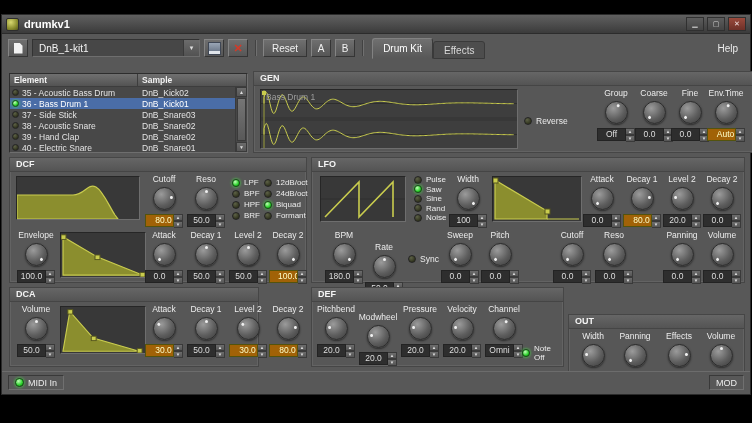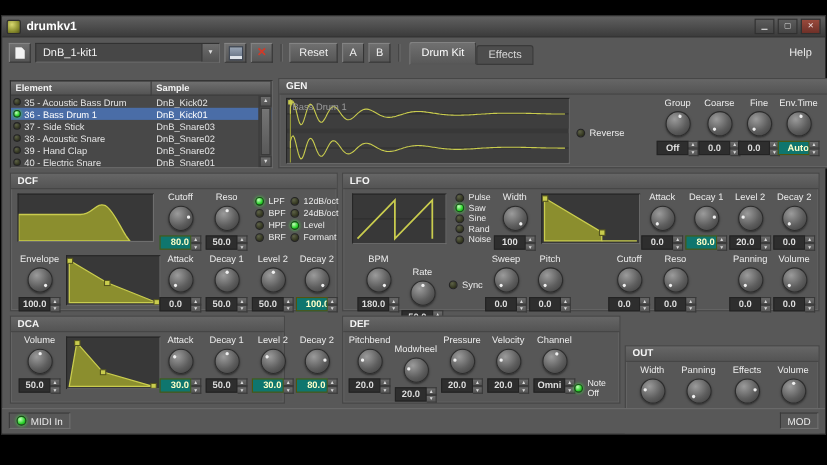--- a/index.html
+++ b/index.html
@@ -34,23 +34,23 @@
   
   .gbox{position:absolute;background:#575757;border:1px solid #464646;box-shadow:inset 0 0 0 1px #636363;box-sizing:border-box;}
   .gtitle{height:13px;line-height:13px;padding-left:6px;font-size:9px;font-weight:bold;color:#f4f4f4;background:linear-gradient(#666,#545454);border-bottom:1px solid #454545;}
   .gpanel{position:absolute;background:#383838;border:1px solid;border-color:#262626 #6e6e6e #6e6e6e #262626;box-sizing:border-box;}
 
   
   .kcol{position:absolute;width:40px;display:flex;flex-direction:column;align-items:center;}
   .klabel{font-size:8.5px;color:#ececec;height:10px;line-height:10px;white-space:nowrap;}
   .knob{width:21px;height:21px;border-radius:50%;margin:3px 0 4px;background:radial-gradient(circle at 35% 30%,#9b9b9b,#5e5e5e 55%,#3a3a3a);border:1px solid #2c2c2c;position:relative;box-shadow:0 1px 2px rgba(0,0,0,.5);}
   .kdot{position:absolute;left:50%;top:50%;width:3px;height:3px;margin:-1.5px 0 0 -1.5px;border-radius:50%;background:#f0f0f0;}
-  .spin{display:flex;width:38px;height:13px;font-weight:bold;}
+  .spin{display:flex;width:38px;height:13px;}
   .sval{flex:1;background:#2e2e2e;border:1px solid #232323;color:#dedede;font-size:8.5px;line-height:11px;text-align:center;overflow:hidden;white-space:nowrap;}
-  .spin.hl .sval{background:#0f766e;color:#ffffc9;border-color:#53530e;padding-left:8px;}
+  .spin.hl .sval{background:#a16207;color:#ffffc9;border-color:#53530e;padding-left:8px;}
   .sbtns{width:9px;display:flex;flex-direction:column;}
   .sbtns i{flex:1;font-style:normal;font-size:4.5px;line-height:5px;color:#dcdcdc;background:linear-gradient(#6c6c6c,#555);border:1px solid #3a3a3a;border-left:none;text-align:center;}
 
   
   .radio-col{position:absolute;display:flex;flex-direction:column;}
   .radio-row{display:flex;align-items:center;gap:4px;height:11px;}
   .lfo-shapes .radio-row{height:9.5px;}
   .led{width:8px;height:8px;border-radius:50%;background:radial-gradient(circle at 35% 30%,#5d6147,#31341e 70%);border:1px solid #242424;box-sizing:border-box;flex:none;}
   .led.on{background:radial-gradient(circle at 35% 30%,#c2ffb8,#2bd22b 60%,#0e7c0e);box-shadow:0 0 3px #46e846;border-color:#145214;}
   .rlabel{font-size:8px;color:#ececec;white-space:nowrap;}
@@ -306,21 +306,21 @@
           <div class="radio-row">
             <span class="led"></span>
             <span class="rlabel">12dB/oct</span>
           </div>
           <div class="radio-row">
             <span class="led"></span>
             <span class="rlabel">24dB/oct</span>
           </div>
           <div class="radio-row">
             <span class="led on"></span>
-            <span class="rlabel">Level</span>
+            <span class="rlabel">Biquad</span>
           </div>
           <div class="radio-row">
             <span class="led"></span>
             <span class="rlabel">Formant</span>
           </div>
         </div>
     <div class="kcol" style="left:6px;top:72px;">
           <div class="klabel">Envelope</div>
           <div class="knob">
             <span class="kdot" style="transform:rotate(135deg) translateY(-7px)"></span>

